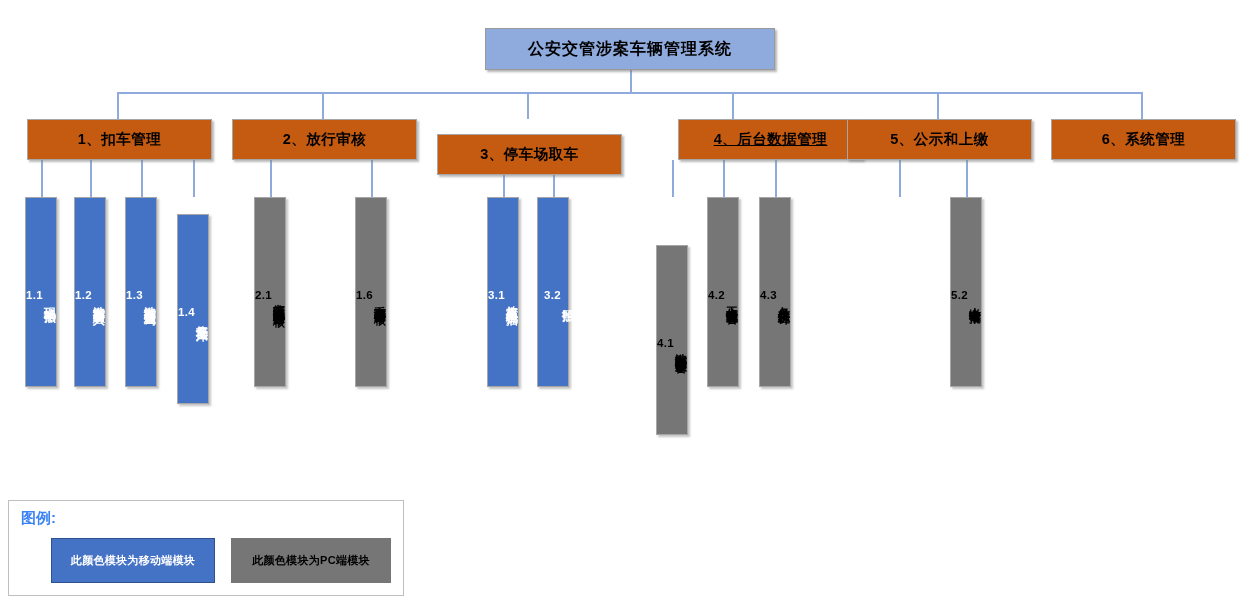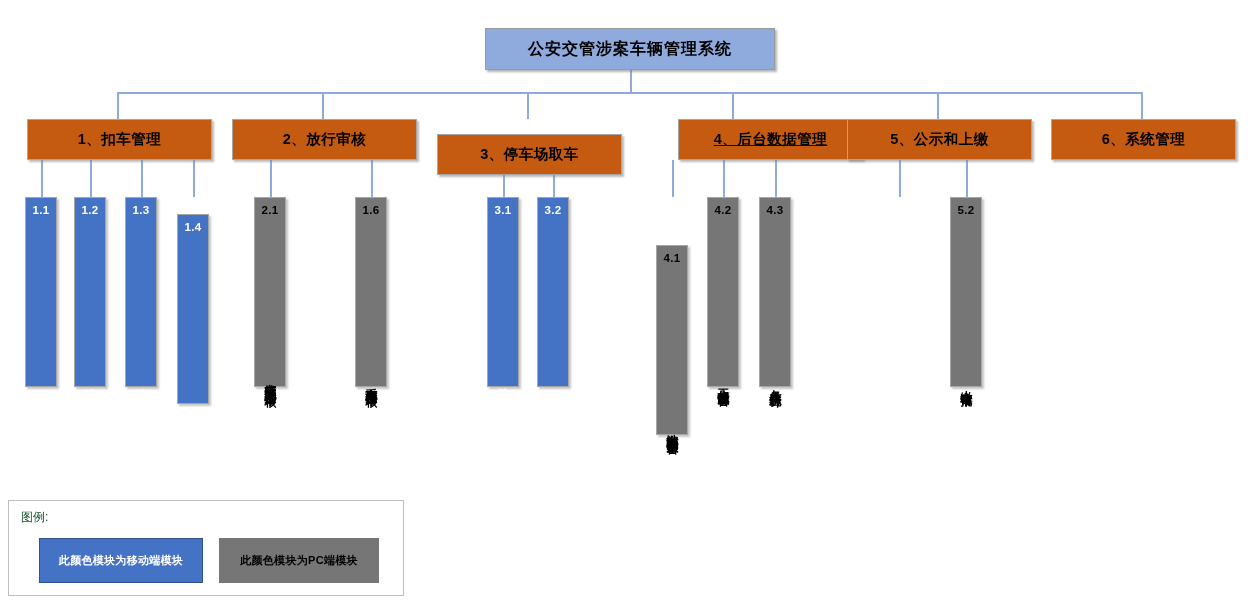--- a/index.html
+++ b/index.html
@@ -31,21 +31,21 @@
     border:1px solid #A6A6A6;
     box-shadow:2px 2px 2px rgba(130,130,130,.55);
     color:#000;
     font-weight:bold;
     font-size:14.5px;
     letter-spacing:.5px;
   }
 
   
   .leaf{
-    flex-direction:column;
+    flex-direction:row;
     justify-content:space-between;
     align-items:center;
     box-shadow:2px 2px 2px rgba(140,140,140,.5);
     border:1px solid #A6A6A6;
     padding-top:6px;
   }
   .leaf.mobile{background:#4472C4;color:#ffffff;}
   .leaf.pc{background:#767676;color:#000000;}
 
   .leaf-num{
@@ -74,28 +74,29 @@
   #legend{
     position:absolute;
     left:8px;top:500px;
     width:396px;height:96px;
     background:#ffffff;
     border:1px solid #BFBFBF;
     box-sizing:border-box;
   }
   #legend-title{
     position:absolute;left:12px;top:8px;
-    font-size:12px;font-weight:normal;color:#14532d;
+    font-size:15px;font-weight:bold;color:#3b82f6;
   }
   .legend-box{
     position:absolute;
     box-sizing:border-box;
     display:flex;align-items:center;justify-content:center;
     font-size:11px;font-weight:bold;
     letter-spacing:.3px;
+    margin-left:12px;
   }
   .legend-box.mobile{background:#4472C4;color:#ffffff;border:1px solid #2F528F;}
   .legend-box.pc{background:#767676;color:#000000;border:1px solid #767676;}
 </style>
 </head>
 <body>
 
 <div id="canvas">
 
   <div class="line vline" style="left:630px;top:70px;width:1.5px;height:22px;"></div>
@@ -172,21 +173,21 @@
   </div>
   <div class="node leaf pc" style="left:355px;top:197px;width:32px;height:190px;">
     <span class="leaf-num">1.6</span>
     <span class="leaf-label">重点车辆放行审核</span>
   </div>
 
   <div class="node leaf mobile" style="left:487px;top:197px;width:32px;height:190px;">
     <span class="leaf-num">3.1</span>
     <span class="leaf-label">放行人员手机扫描</span>
   </div>
-  <div class="node leaf mobile" style="left:537px;top:197px;width:32px;height:190px;">
+  <div class="node leaf mobile" style="left:537px;top:197px;width:32px;height:190px;padding-left:6px;">
     <span class="leaf-num">3.2</span>
     <span class="leaf-label">拍照</span>
   </div>
 
   <div class="node leaf pc" style="left:656px;top:197px;width:32px;height:190px;margin-top:48px;">
     <span class="leaf-num">4.1</span>
     <span class="leaf-label">涉案车辆超时停放预警</span>
   </div>
   <div class="node leaf pc" style="left:707px;top:197px;width:32px;height:190px;">
     <span class="leaf-num">4.2</span>

